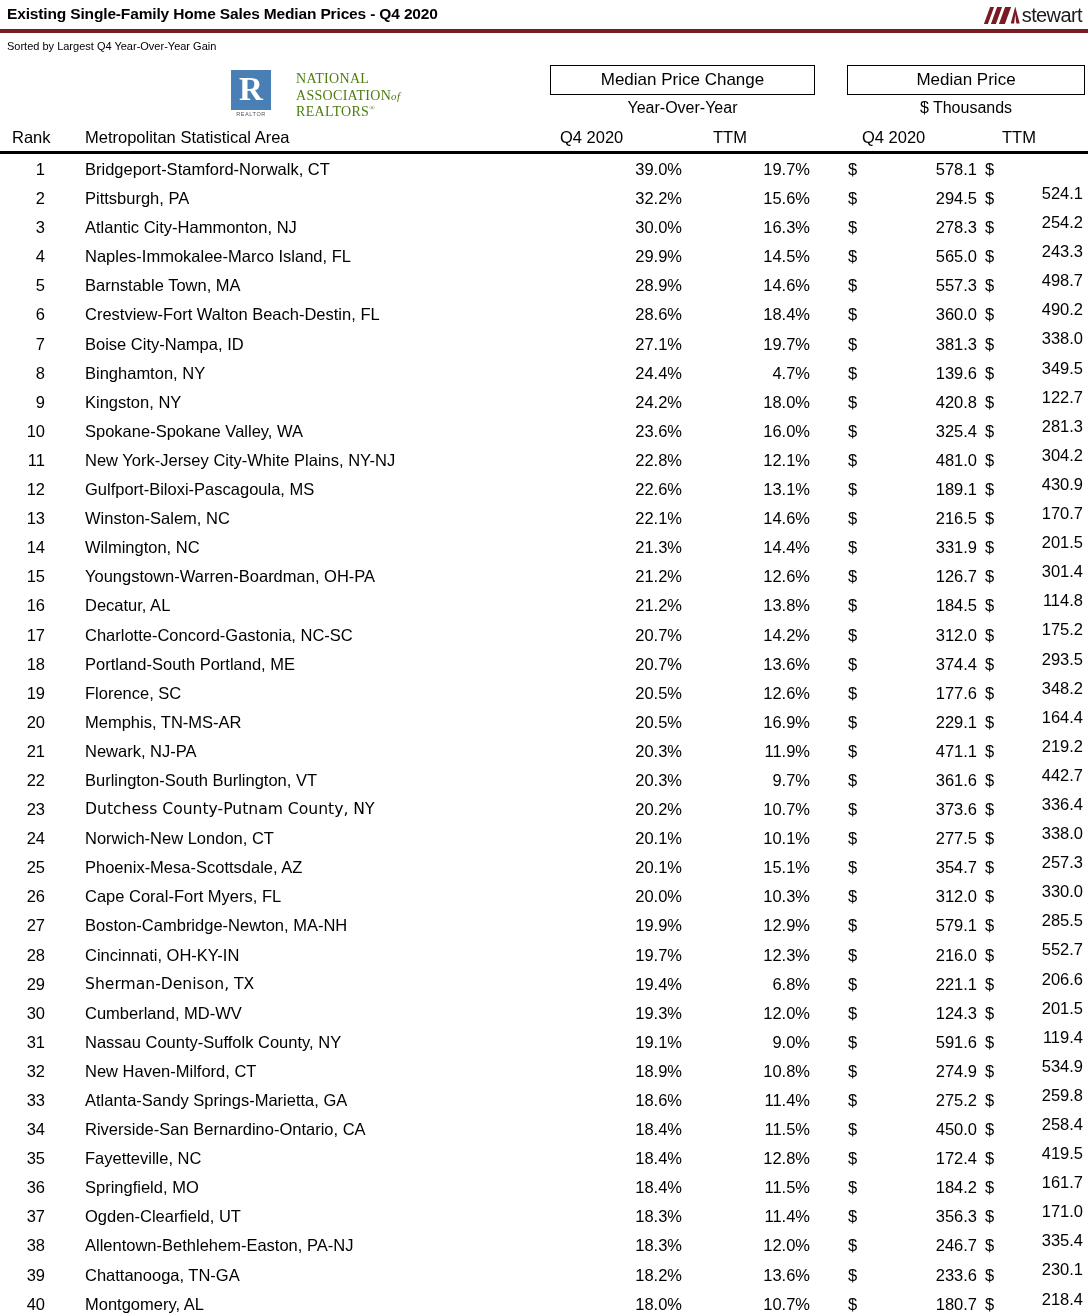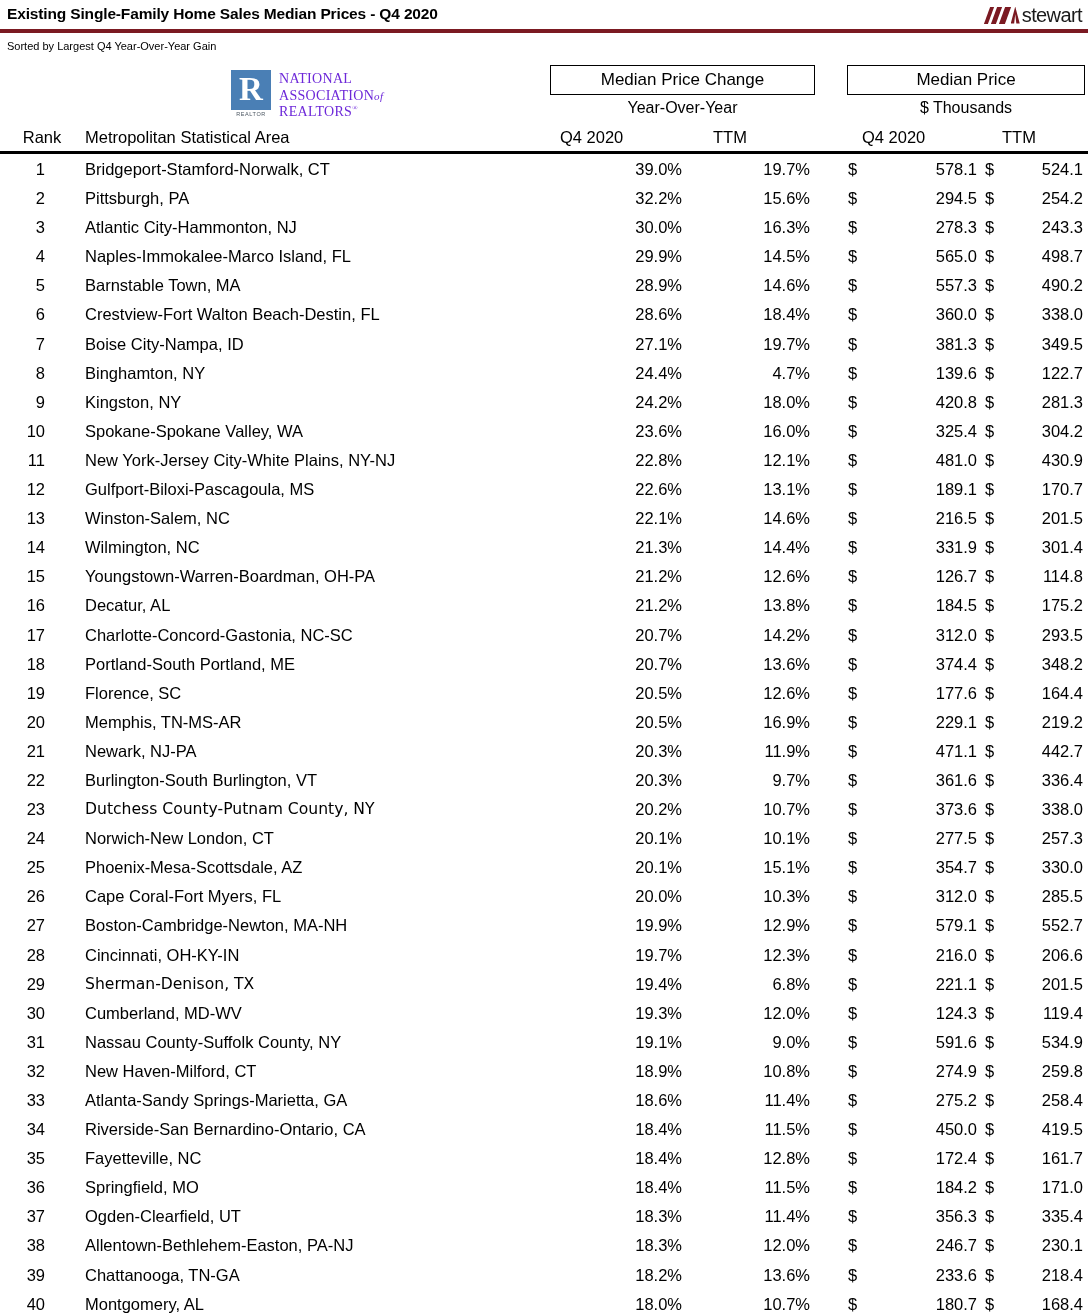--- a/index.html
+++ b/index.html
@@ -127,23 +127,23 @@
     position: absolute;
     left: 0; top: 41px;
     width: 40px;
     text-align: center;
     font-size: 5.5px;
     letter-spacing: 0.6px;
     color: #4a5560;
     font-family: "Liberation Sans", "DejaVu Sans", sans-serif;
   }
   .nar-text {
-    margin-left: 8px;
+    margin-left: 25px;
     font-family: "Liberation Serif", "DejaVu Serif", serif;
-    color: #6d28d9;
+    color: #4d7c0f;
     line-height: 1.18;
     padding-top: 1px;
   }
   .nar-text div { font-size: 14px; letter-spacing: 0.3px; }
   .nar-text .of { font-style: italic; font-size: 11px; }
   .nar-text .reg { font-size: 7px; vertical-align: super; }
 
   
   .hdr-box {
     position: absolute;
@@ -167,21 +167,21 @@
   #sub-yoy   { left: 550px; top: 99px; width: 265px; }
   #sub-thou  { left: 847px; top: 99px; width: 238px; }
 
   
   .colhead {
     position: absolute;
     font-size: 16.5px;
     white-space: nowrap;
     top: 128px;
   }
-  #ch-rank { left: 12px;  width: 60px;  text-align: center; }
+  #ch-rank { left: 12px;  width: 60px;  text-align: left; }
   #ch-msa  { left: 85px;  width: 440px; text-align: left; }
   #ch-q4a  { left: 560px; width: 120px; text-align: left; }
   #ch-ttma { left: 713px; width: 80px;  text-align: left; }
   #ch-q4b  { left: 862px; width: 120px; text-align: left; }
   #ch-ttmb { left: 1002px;width: 80px;  text-align: left; }
 
   .black-rule {
     position: absolute;
     left: 0; top: 151px;
     width: 1088px; height: 2.6px;
@@ -206,21 +206,21 @@
     line-height: 29.1px;
     top: 0;
   }
   .c-rank { left: 0px;   width: 45px;  text-align: right; }
   .c-msa  { left: 85px;  width: 450px; text-align: left; }
   .c-yoy  { left: 560px; width: 122px; text-align: right; }
   .c-ttm  { left: 700px; width: 110px; text-align: right; }
   .c-ds1  { left: 848px; width: 16px;  text-align: left; }
   .c-mp   { left: 872px; width: 105px; text-align: right; }
   .c-ds2  { left: 985px; width: 16px;  text-align: left; }
-  .c-mt   { left: 1005px;width: 78px;  text-align: right; }
+  .c-mt   { left: 1005px;width: 78px;  text-align: right; margin-top: 24px; }
 
   
   .row.alt .c-msa { font-family: "DejaVu Sans", "Liberation Sans", sans-serif; font-size: 15.6px; }
 </style>
 </head>
 <body>
 
 <div id="page">
 
   <div class="title-row">

